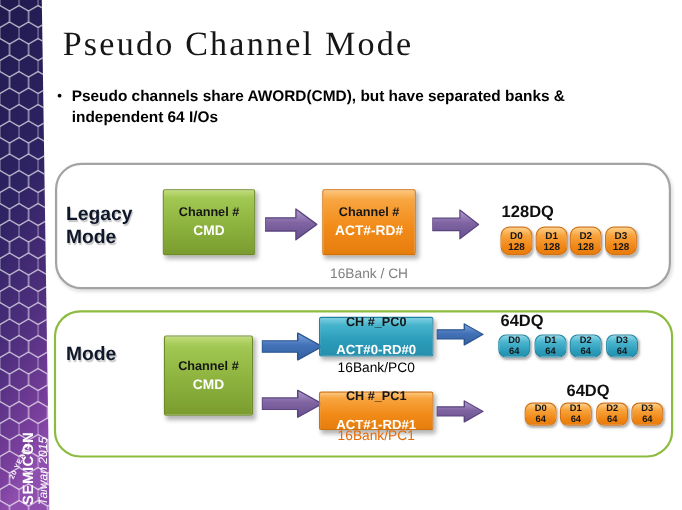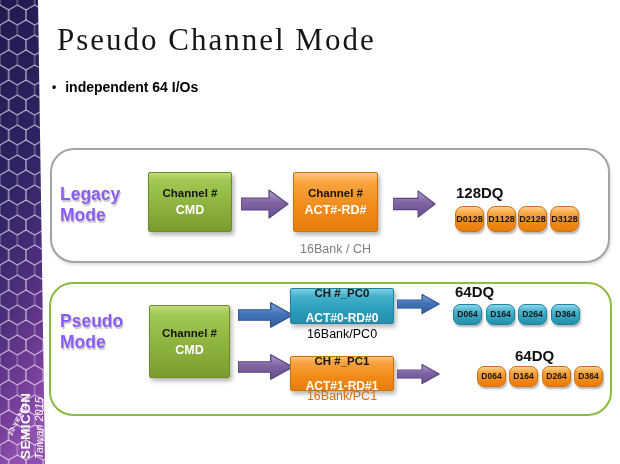--- a/index.html
+++ b/index.html
@@ -29,21 +29,21 @@
     box-shadow:1px 2px 3px rgba(0,0,0,0.12);
   }
   .frame-pseudo {
     left:49px; top:282px; width:563px; height:134px;
     border:2.5px solid #8cbb3f; border-radius:24px;
   }
 
   
   .mode-label {
     position:absolute; font-weight:bold; font-size:17.5px; line-height:1.18;
-    color:#8b5cf6; text-shadow:1px 2px 1px rgba(125,125,125,0.45);
+    color:#0f172a; text-shadow:1px 2px 1px rgba(125,125,125,0.45);
   }
 
   
   .node {
     position:absolute; box-sizing:border-box; border-radius:2px;
     display:flex; flex-direction:column; align-items:center; justify-content:center;
     gap:3px; text-align:center; font-weight:bold;
     box-shadow:2px 3px 4px rgba(90,90,90,0.45);
   }
   .node .t1 { color:#161616; font-size:11.5px; line-height:13px; }
@@ -58,21 +58,21 @@
   
   .bank { position:absolute; font-weight:normal; font-size:12.5px; text-align:center; white-space:nowrap; }
   .bank-gray   { color:#7f7f7f; }
   .bank-blue   { color:#000000; }
   .bank-orange { color:#e36c09; }
   .dq { position:absolute; font-weight:bold; font-size:15px; color:#101010; white-space:nowrap; }
 
   
   .chip {
     position:absolute; width:29px; height:26px; box-sizing:border-box;
-    border-radius:8px; display:flex; 
+    border-radius:8px; display:flex; flex-direction:column;
     align-items:center; justify-content:center;
     font-weight:bold; font-size:9px; line-height:10px; color:#161616;
     box-shadow:1px 2px 2px rgba(110,110,110,0.5);
   }
   .chip-sm { height:21px; font-size:8.5px; line-height:9.5px; border-radius:7px; }
   .chip-orange { background:linear-gradient(180deg,#fdd08a 0%,#f8a33c 30%,#ef8513 75%,#e87d0d 100%); border:1px solid #d07114; }
   .chip-teal   { background:linear-gradient(180deg,#8ed7e7 0%,#4cb6cf 30%,#2b9cba 75%,#2590ad 100%); border:1px solid #1d83a0; }
 
   .arrow { position:absolute; }
 </style>
@@ -122,20 +122,21 @@
   <text transform="translate(12 436) rotate(-64)" font-size="6.5" font-weight="bold" fill="#ffffff" opacity="0.95" letter-spacing="0.5">20 YEARS</text>
   <text transform="translate(30 459) rotate(-90)" font-size="13.5" font-weight="bold" letter-spacing="0.5" fill="#ffffff">SEMICON</text>
   <text transform="translate(42.5 459) rotate(-90)" font-size="11" font-style="italic" fill="#ffffff">Taiwan 2015</text>
 </svg>
 
 <div class="title">Pseudo Channel Mode</div>
 
 <div class="bullet">
   <span class="bdot">•</span>
   <span>
+    <span style="display:block">Pseudo channels share AWORD(CMD), but have separated banks &amp;</span>
     <span style="display:block">independent 64 I/Os</span>
   </span>
 </div>
 
 <div class="frame frame-legacy"></div>
 
 <div class="mode-label" style="left:60px;top:184px">
   <span style="display:block">Legacy</span>
   <span style="display:block">Mode</span>
 </div>
@@ -175,21 +176,20 @@
   <span>128</span>
 </div>
 <div class="chip chip-orange" style="left:550px;top:206px">
   <span>D3</span>
   <span>128</span>
 </div>
 
 <div class="frame frame-pseudo"></div>
 
 <div class="mode-label" style="left:60px;top:311px">
-  <span style="display:block">Pseudo</span>
   <span style="display:block">Mode</span>
 </div>
 
 <div class="node node-green" style="left:149px;top:305px;width:81px;height:73px">
   <span class="t1">Channel #</span>
   <span class="t2">CMD</span>
 </div>
 
 <svg class="arrow" style="left:238px;top:301px" width="56" height="28" viewBox="0 0 48 32" preserveAspectRatio="none">
   <path d="M0 10 L28 10 L28 2 L47 16 L28 30 L28 22 L0 22 Z" fill="url(#gB)" stroke="#2a5590" stroke-width="1.2" stroke-linejoin="round"></path>

